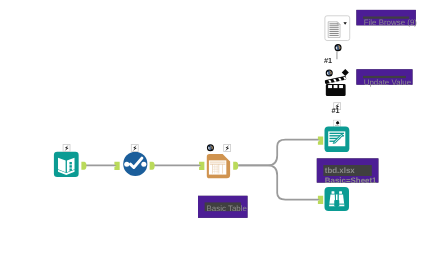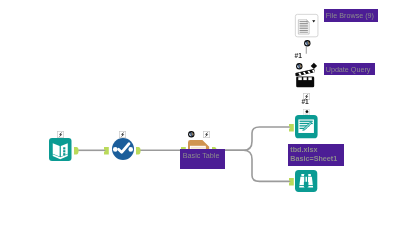--- a/index.html
+++ b/index.html
@@ -1,19 +1,19 @@
 <!DOCTYPE html>
 <html><head>
 <meta charset="utf-8">
 <style>
   html,body{margin:0;padding:0;background:#fff;}
   body{width:400px;height:204px;overflow:hidden;font-family:"Liberation Sans",sans-serif;}
   #canvas{position:relative;width:400px;height:204px;background:#fff;}
   .node{position:absolute;}
-  .lbl{position:absolute;background:#4c1d95;border:1px solid #4c1d95;color:#8c8c8c;
+  .lbl{position:absolute;background:#404040;border:6px solid #4c1d95;color:#8c8c8c;
        font-size:7.2px;line-height:8.7px;white-space:pre;box-sizing:border-box;}
   .tag{position:absolute;font-size:6.6px;line-height:6.6px;color:#2b2b2b;font-weight:bold;}
   svg{display:block;overflow:visible;}
 </style>
 </head>
 <body>
 
 <div id="canvas">
 
   <svg style="position:absolute;left:0;top:0;width:400px;height:204px;">
@@ -247,17 +247,17 @@
       <g fill="#0b9b93">
         <rect x="19.6" y="14" width="1.7" height="17"></rect>
         <rect x="24.7" y="14" width="1.7" height="17"></rect>
         <path d="M19.9 24.4 H26.1 A1.6 1.6 0 0 1 27.7 26 V36.2 H18.3 V26 A1.6 1.6 0 0 1 19.9 24.4 Z"></path>
         <rect x="8.7" y="31.2" width="11.4" height="1.8"></rect>
         <rect x="25.9" y="31.2" width="11.4" height="1.8"></rect>
       </g>
     </svg>
   </div>
 
-  <div class="lbl" style="left:180px;top:149px;width:45px;height:20px;padding:1.8px 0 0 1.8px;">Basic Table</div>
+  <div class="lbl" style="left:180px;top:178px;width:45px;height:20px;padding:1.8px 0 0 1.8px;">Basic Table</div>
   <div class="lbl" style="left:323.5px;top:9.2px;width:54.8px;height:12.4px;padding:1.8px 0 0 1.2px;">File Browse (9)</div>
-  <div class="lbl" style="left:323.5px;top:63px;width:51px;height:12.4px;padding:1.8px 0 0 1.2px;">Update Query</div>
+  <div class="lbl" style="left:323.5px;top:63px;width:51px;height:12.4px;padding:1.8px 0 0 1.2px;">Update Value</div>
   <div class="lbl" style="left:287.5px;top:143.5px;width:56px;height:22.3px;padding:1.5px 0 0 1.8px;font-weight:bold;"><span>tbd.xlsx</span><br><span>Basic=Sheet1</span></div>
 </div>
 
 </body></html>

